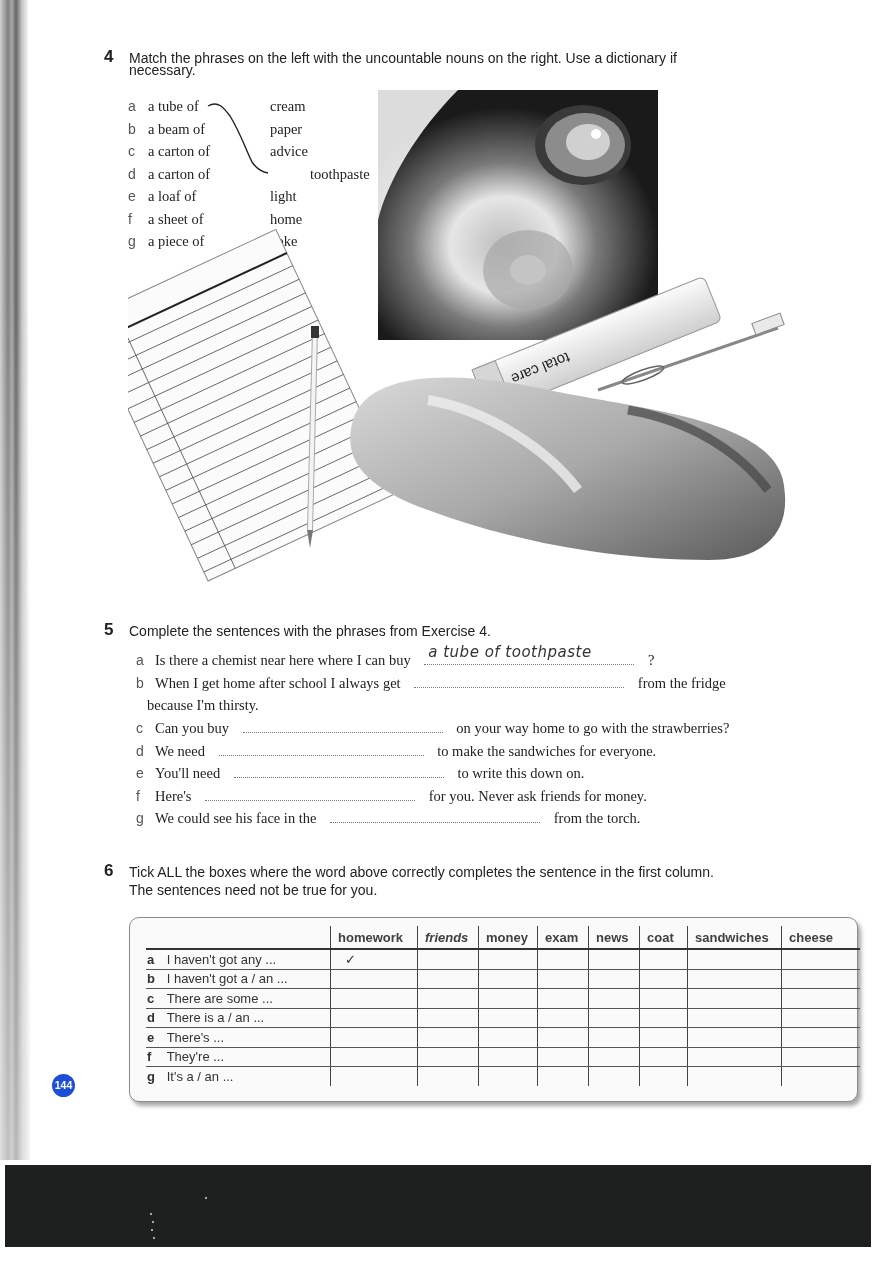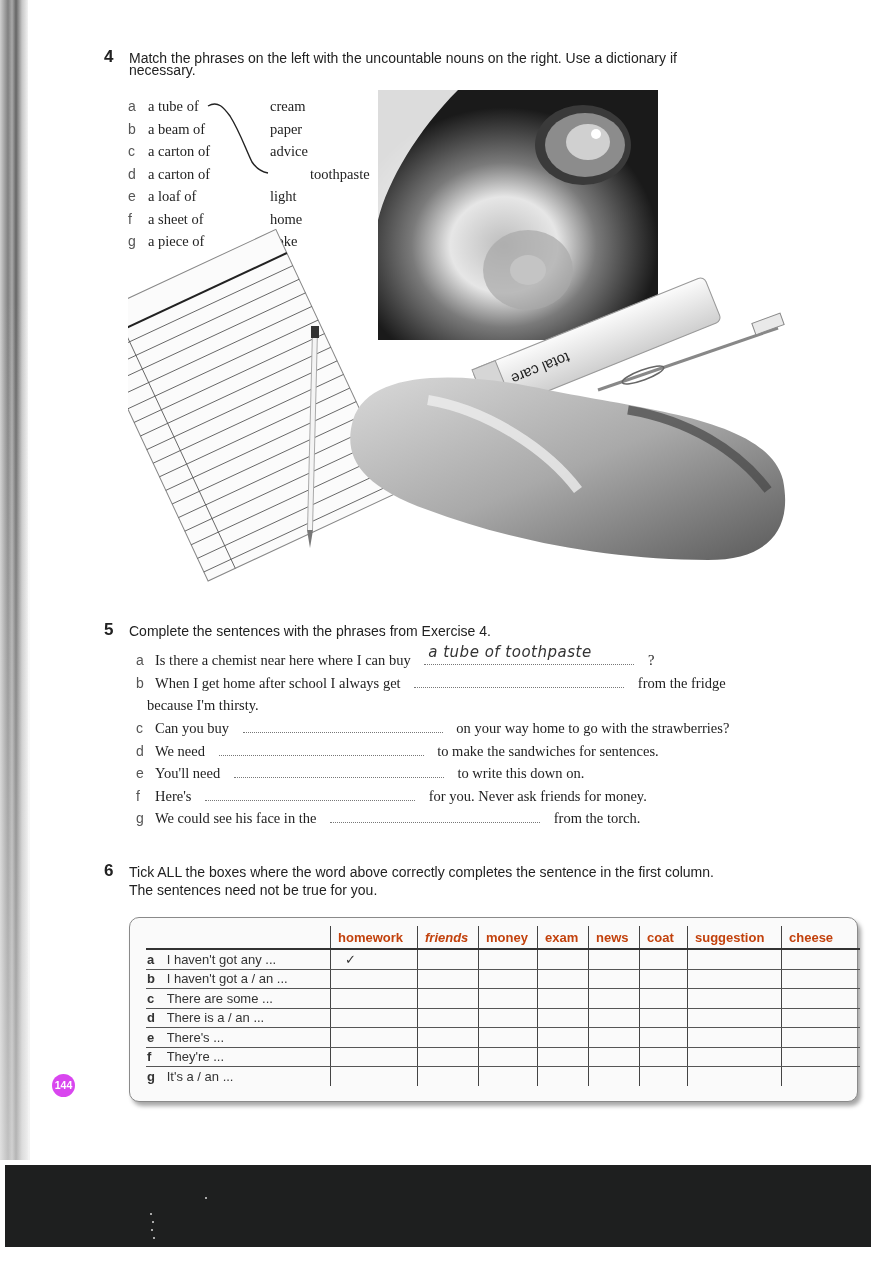--- a/index.html
+++ b/index.html
@@ -67,35 +67,35 @@
     position: absolute; left: 129px; top: 917px; width: 727px; height: 183px;
     border: 1.5px solid #8a8a8a; border-radius: 10px;
     background: #fafafa;
     box-shadow: 3px 4px 4px rgba(0,0,0,0.35);
   }
   table.grid {
     position: absolute; left: 146px; top: 926px; border-collapse: collapse;
     font-family: "Liberation Sans", sans-serif;
   }
   table.grid th {
-    font-size: 13px; font-weight: bold; color: #c2410c; height: 22px; padding: 0 7px;
+    font-size: 13px; font-weight: bold; color: #404040; height: 22px; padding: 0 7px;
     text-align: left; white-space: nowrap; border-bottom: 2px solid #333;
   }
   table.grid th.hcol { border-left: 1px solid #444; }
   table.grid td {
     font-size: 13px; color: #333; height: 18.5px; padding: 0; border-bottom: 1px solid #555;
   }
   table.grid td.cell { border-left: 1px solid #444; text-align: left; padding-left: 14px; }
   table.grid tr:last-child td { border-bottom: none; }
   table.grid td.rl { width: 18px; font-weight: bold; padding-left: 1px; }
   table.grid td.rs { width: 150px; white-space: nowrap; }
 
   .page-num {
     position: absolute; left: 52px; top: 1074px; width: 23px; height: 23px; border-radius: 50%;
-    background: #d946ef; color: #fff; font-weight: bold; font-size: 10.5px;
+    background: #1d4ed8; color: #fff; font-weight: bold; font-size: 10.5px;
     text-align: center; line-height: 23px; font-family: "Liberation Sans", sans-serif;
   }
 </style>
 </head>
 <body>
 
 <div class="spine"></div>
 <div class="spine-fade"></div>
 
 <div class="ex-num" style="left:104px; top:47px;">4</div>
@@ -227,42 +227,42 @@
   </g>
 </svg>
 
 <div class="ex-num" style="left:104px; top:620px;">5</div>
 <div class="ex-title" style="left:129px; top:622px;">Complete the sentences with the phrases from Exercise 4.</div>
 <div id="ex5-sentences">
     <div class="sent" style="top: 648px;"><span class="letter">a</span><span>Is there a chemist near here where I can buy</span> <span class="blank" style="width: 210px;"><span class="handwriting">a tube of toothpaste</span></span> <span>?</span></div>
     <div class="sent" style="top: 671px;"><span class="letter">b</span><span>When I get home after school I always get</span> <span class="blank" style="width: 210px;"><span class="handwriting"></span></span> <span>from the fridge</span></div>
     <div class="sent" style="top: 693.5px; left: 147px;">because I'm thirsty.</div>
     <div class="sent" style="top: 716px;"><span class="letter">c</span><span>Can you buy</span> <span class="blank" style="width: 200px;"><span class="handwriting"></span></span> <span>on your way home to go with the strawberries?</span></div>
-    <div class="sent" style="top: 739px;"><span class="letter">d</span><span>We need</span> <span class="blank" style="width: 205px;"><span class="handwriting"></span></span> <span>to make the sandwiches for sentences.</span></div>
+    <div class="sent" style="top: 739px;"><span class="letter">d</span><span>We need</span> <span class="blank" style="width: 205px;"><span class="handwriting"></span></span> <span>to make the sandwiches for everyone.</span></div>
     <div class="sent" style="top: 761px;"><span class="letter">e</span><span>You'll need</span> <span class="blank" style="width: 210px;"><span class="handwriting"></span></span> <span>to write this down on.</span></div>
     <div class="sent" style="top: 784px;"><span class="letter">f</span><span>Here's</span> <span class="blank" style="width: 210px;"><span class="handwriting"></span></span> <span>for you. Never ask friends for money.</span></div>
     <div class="sent" style="top: 806px;"><span class="letter">g</span><span>We could see his face in the</span> <span class="blank" style="width: 210px;"><span class="handwriting"></span></span> <span>from the torch.</span></div>
   </div>
 
 <div class="ex-num" style="left:104px; top:861px;">6</div>
 <div class="ex-title" style="left:129px; top:863px;">Tick ALL the boxes where the word above correctly completes the sentence in the first column.</div>
 <div class="ex-title" style="left:129px; top:881px;">The sentences need not be true for you.</div>
 
 <div class="table-box"></div>
 <table class="grid" id="ex6-table">
   <thead>
       <tr id="ex6-head">
         <th colspan="2" style="width: 170px;"></th>
         <th class="hcol" style="width: 72px;">homework</th>
         <th class="hcol" style="width: 46px; font-style: italic;">friends</th>
         <th class="hcol" style="width: 44px; margin-top: 36px;">money</th>
         <th class="hcol" style="width: 36px;">exam</th>
         <th class="hcol" style="width: 36px;">news</th>
         <th class="hcol" style="width: 33px;">coat</th>
-        <th class="hcol" style="width: 79px;">suggestion</th>
+        <th class="hcol" style="width: 79px;">sandwiches</th>
         <th class="hcol" style="width: 64px;">cheese</th>
       </tr>
     </thead>
   <tbody id="ex6-body">
       <tr>
         <td class="rl">a</td>
         <td class="rs">I haven't got any ...</td>
         <td class="cell">✓</td>
         <td class="cell"></td>
         <td class="cell"></td>

